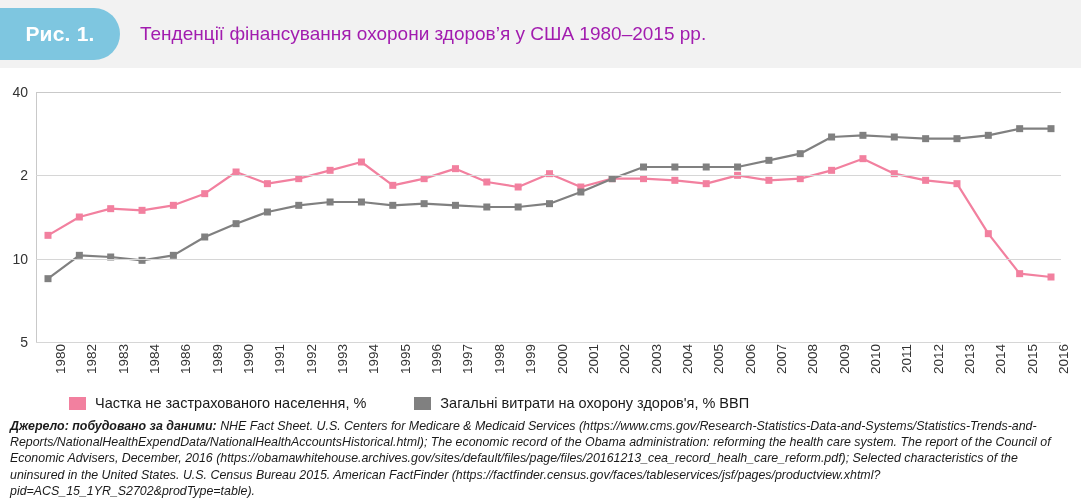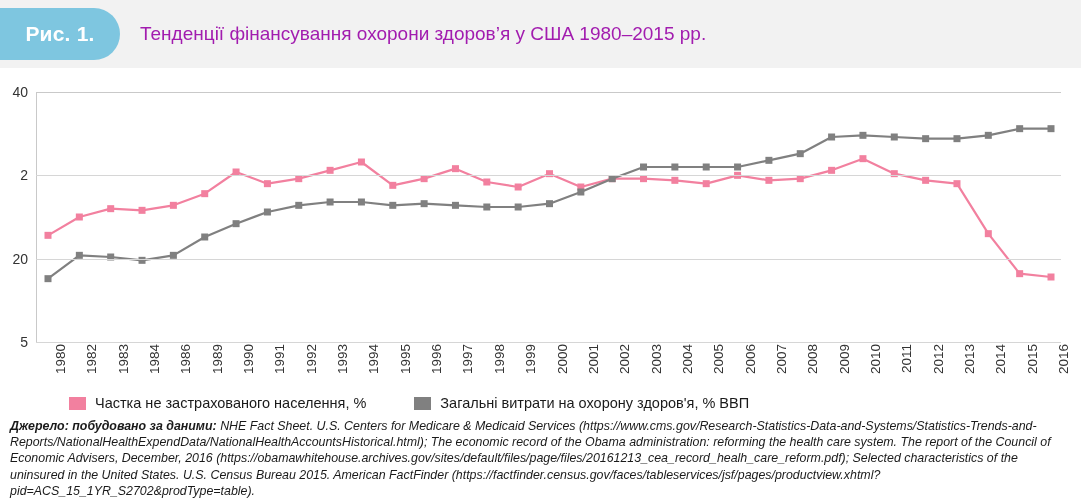--- a/index.html
+++ b/index.html
@@ -173,21 +173,21 @@
 <div class="page">
 
   <div class="header" style="background: rgb(242, 242, 242);">
     <div class="fig-badge" style="background: rgb(126, 198, 224);">Рис. 1.</div>
     <div class="fig-title">Тенденції фінансування охорони здоров’я у США 1980–2015 рр.</div>
   </div>
 
   <div class="chart-wrap">
     <div class="axis-y-labels">
         <div class="ylab" style="top: 250px;">5</div>
-        <div class="ylab" style="top: 166.667px;">20</div>
+        <div class="ylab" style="top: 166.667px;">10</div>
         <div class="ylab" style="top: 83.3333px;">2</div>
         <div class="ylab" style="top: 0px;">40</div>
       </div>
     <div class="plot">
       <div class="axis-left"></div>
       <svg class="series" id="series-svg" width="1025" height="250">
           <polyline points="12,143.33333333333331 43.34375,125 74.6875,116.66666666666666 106.03125,118.33333333333331 137.375,113.33333333333334 168.71875,101.66666666666666 200.0625,80.00000000000003 231.40625,91.66666666666669 262.75,86.66666666666663 294.09375,78.33333333333331 325.4375,69.99999999999997 356.78125,93.33333333333331 388.125,86.66666666666663 419.46875,76.66666666666666 450.8125,90 482.15625,95 513.5,81.66666666666666 544.84375,95 576.1875,86.66666666666663 607.53125,86.66666666666663 638.875,88.33333333333334 670.21875,91.66666666666669 701.5625,83.33333333333334 732.90625,88.33333333333334 764.25,86.66666666666663 795.59375,78.33333333333331 826.9375,66.66666666666669 858.28125,81.66666666666666 889.625,88.33333333333334 920.96875,91.66666666666669 952.3125,141.66666666666666 983.65625,181.66666666666669 1015,185" fill="none" stroke="#f2809f" stroke-width="2.2" stroke-linejoin="round"></polyline>
           <rect x="8.5" y="139.83333333333331" width="7" height="7" fill="#f2809f"></rect>
           <rect x="39.84375" y="121.5" width="7" height="7" fill="#f2809f"></rect>
           <rect x="71.1875" y="113.16666666666666" width="7" height="7" fill="#f2809f"></rect>

